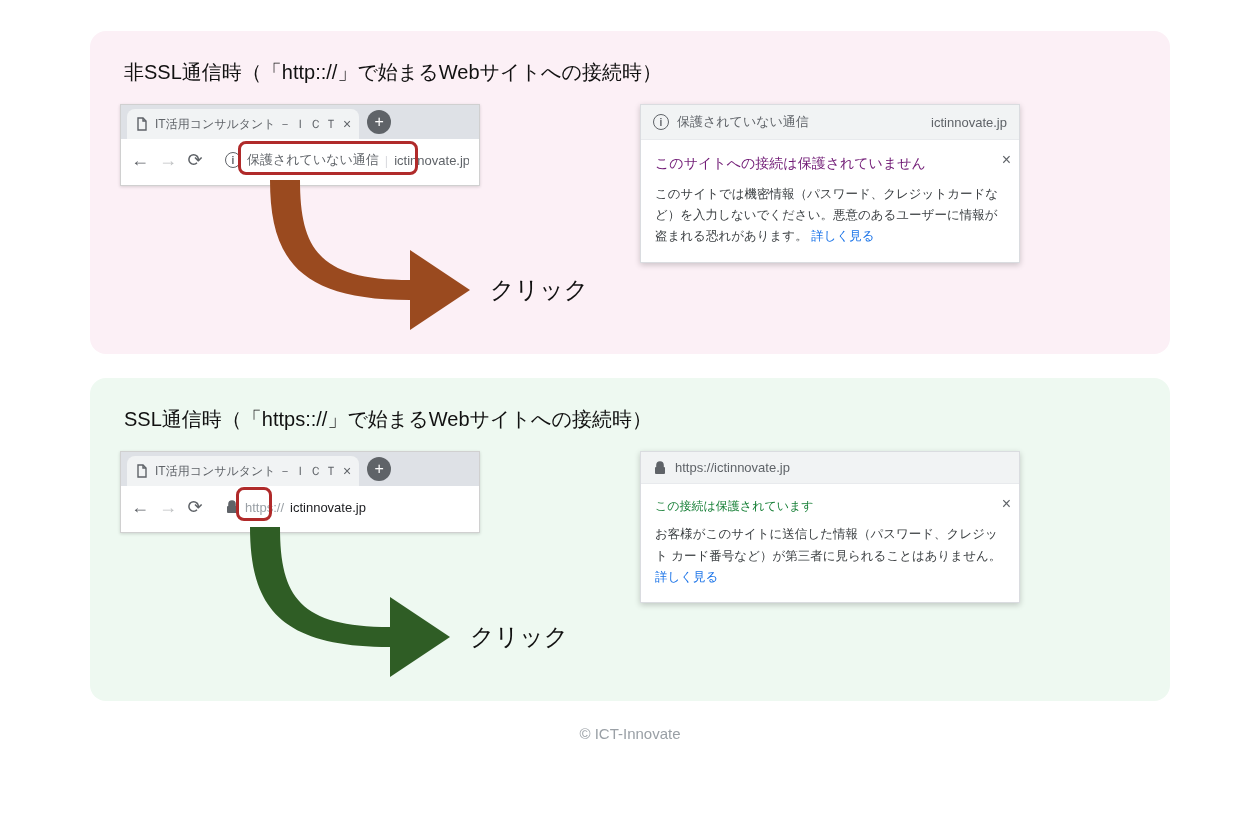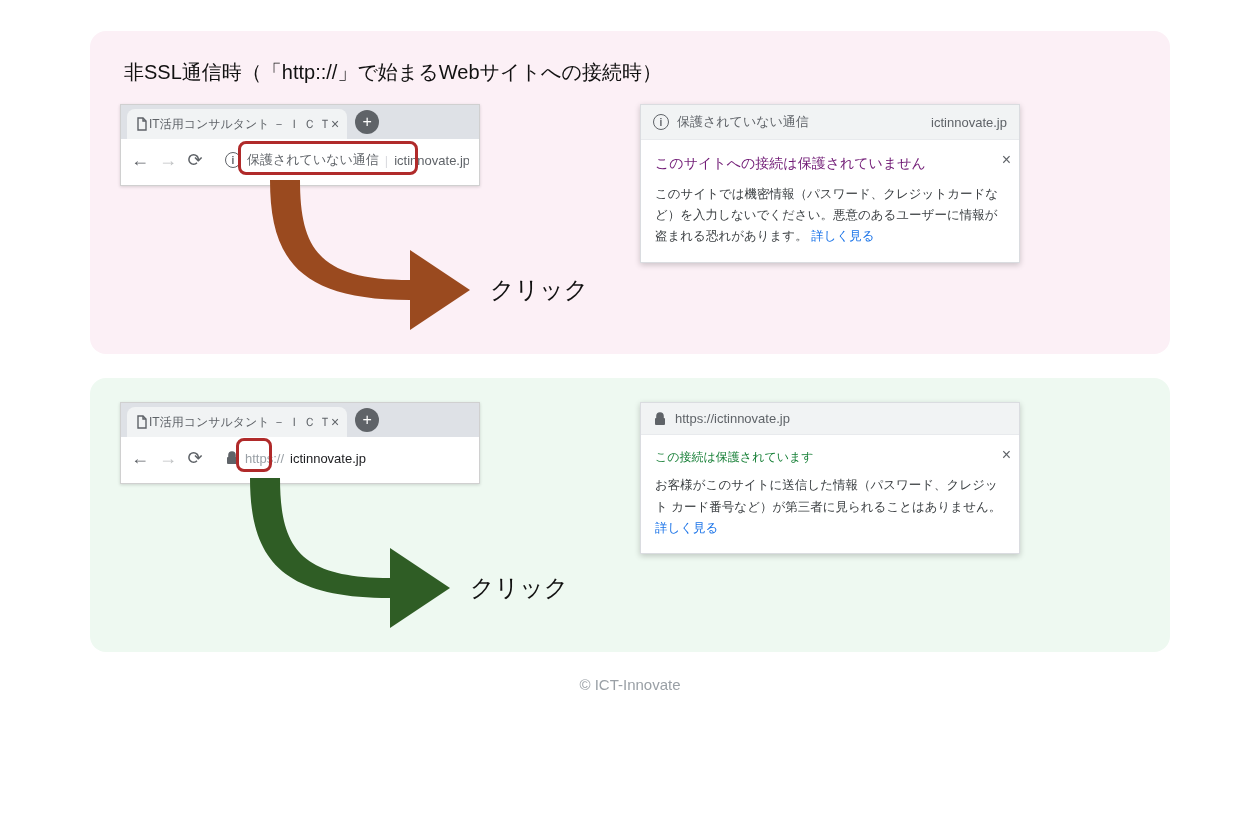--- a/index.html
+++ b/index.html
@@ -52,20 +52,21 @@
   }
   .tab {
     display: flex;
     align-items: center;
     background: #f1f3f4;
     height: 30px;
     margin-top: 4px;
     padding: 0 8px;
     border-radius: 8px 8px 0 0;
     max-width: 260px;
+    gap: 6px;
   }
   .tab .favicon {
     width: 14px; height: 14px;
     display: inline-flex; align-items:center; justify-content:center;
   }
   .tab .title {
     white-space: nowrap; overflow: hidden; text-overflow: ellipsis;
     color: #5f6368; font-size: 12px;
   }
   .tab .close {
@@ -239,20 +240,21 @@
           <div class="popup-desc">
             <span>このサイトでは機密情報（パスワード、クレジットカードなど）を入力しないでください。悪意のあるユーザーに情報が盗まれる恐れがあります。 </span><span class="learn-more">詳しく見る</span>
           </div>
         </div>
       </div>
     </div>
   </div>
 </div>
 
 <div class="section ssl">
+  <div class="section-title">SSL通信時（「https:://」で始まるWebサイトへの接続時）</div>
 
   <div class="row">
     <div class="left-col" style="height:220px;">
 
       <div class="browser">
         <div class="tabbar">
           <div class="tab">
             <span class="favicon">
               <svg class="favsvg" width="14" height="14" viewBox="0 0 14 14">
                   <path d="M3 1h5l3 3v9H3z"></path>

